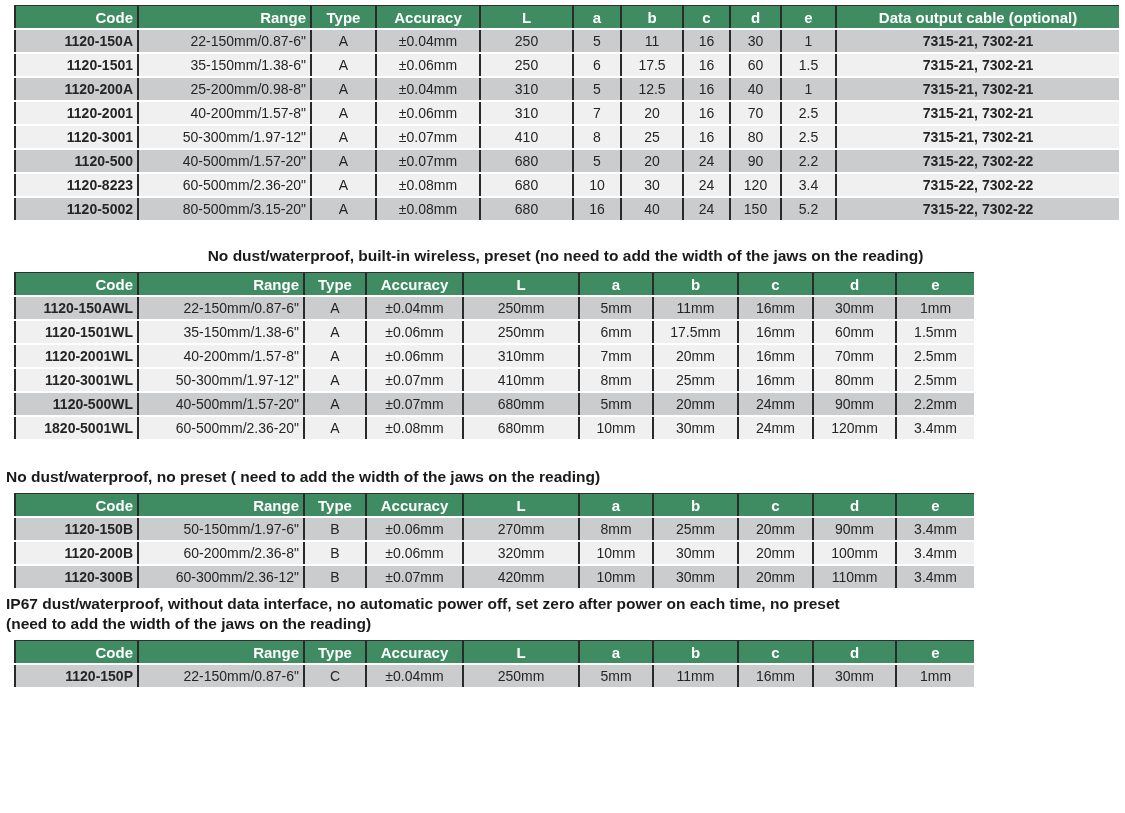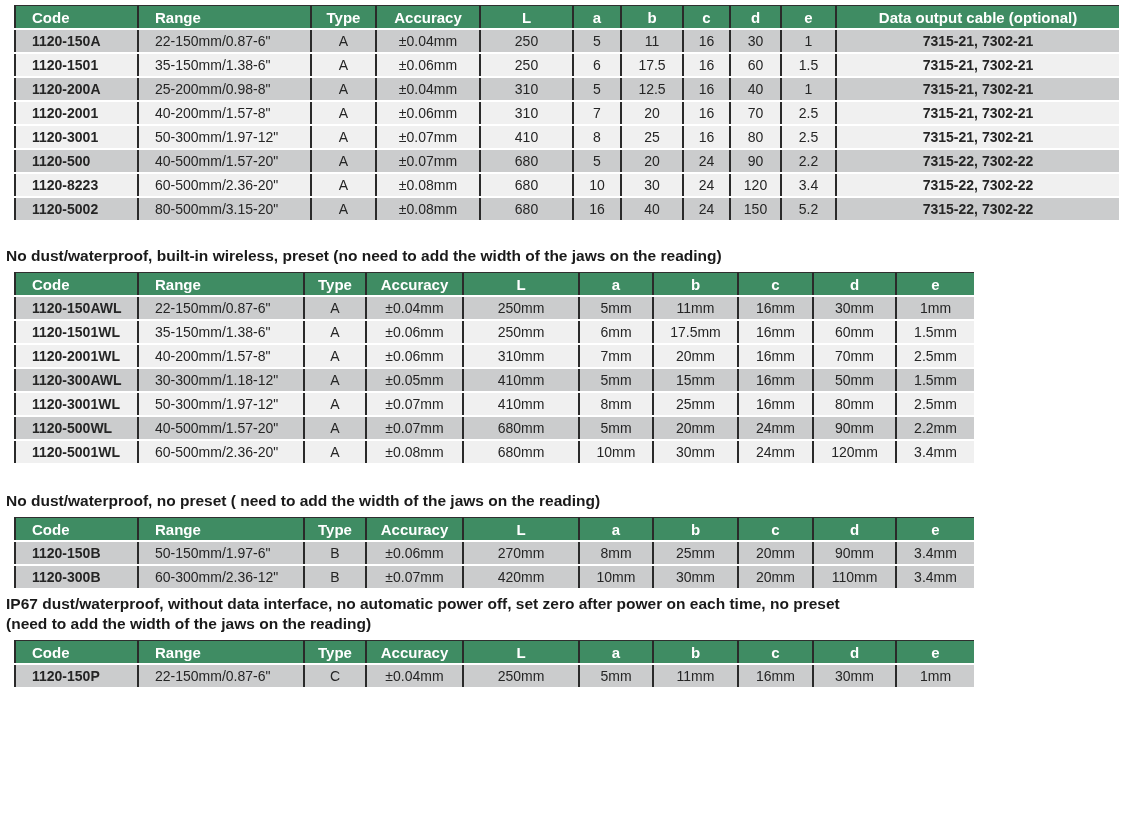--- a/index.html
+++ b/index.html
@@ -15,21 +15,21 @@
     padding: 5px 0 14px 14px;
     background: var(--page-bg, #fff);
   }
   .sec-title {
     font-size: 15.5px;
     font-weight: bold;
     color: var(--title-text, #1a1a1a);
     line-height: 20px;
     margin: 0 0 6px -8px;
   }
-  .mt-t2 { margin-top: 24px; }
+  .mt-t2 { margin-top: 24px; text-align: center; }
   .mt-t3 { margin-top: 26px; }
   .mt-t4 { margin-top: 4px; }
   table.spec {
     border-collapse: collapse;
     table-layout: fixed;
     border-left: 2px solid var(--grid-line, #2a2a2a);
   }
   table.spec th, table.spec td {
     height: 22px;
     padding: 0 4px;
@@ -45,21 +45,21 @@
   table.spec th:last-child, table.spec td:last-child { border-right: none; }
   table.spec th {
     background: var(--header-bg, #3f8c63);
     color: var(--header-text, #ffffff);
     font-weight: bold;
     font-size: 15px;
     border-top: 1px solid #2f2f2f;
   }
   table.spec tr.odd td  { background: var(--row-odd-bg, #cbcccd); }
   table.spec tr.even td { background: var(--row-even-bg, #f0f0f0); }
-  table.spec .al { text-align: left; padding-left: 16px; }
+  table.spec .al { text-align: right; padding-left: 16px; }
   table.spec .bold { font-weight: bold; }
 </style>
 </head>
 <body>
 
 <div class="page">
 
   <section>
     <table class="spec" style="width: 1104px;">
         <colgroup>
@@ -258,32 +258,20 @@
             <td class="al">40-200mm/1.57-8"</td>
             <td>A</td>
             <td>±0.06mm</td>
             <td>310mm</td>
             <td>7mm</td>
             <td>20mm</td>
             <td>16mm</td>
             <td>70mm</td>
             <td>2.5mm</td>
           </tr>
-          <tr class="odd">
-            <td class="al bold">1120-300AWL</td>
-            <td class="al">30-300mm/1.18-12"</td>
-            <td>A</td>
-            <td>±0.05mm</td>
-            <td>410mm</td>
-            <td>5mm</td>
-            <td>15mm</td>
-            <td>16mm</td>
-            <td>50mm</td>
-            <td>1.5mm</td>
-          </tr>
           <tr class="even">
             <td class="al bold">1120-3001WL</td>
             <td class="al">50-300mm/1.97-12"</td>
             <td>A</td>
             <td>±0.07mm</td>
             <td>410mm</td>
             <td>8mm</td>
             <td>25mm</td>
             <td>16mm</td>
             <td>80mm</td>
@@ -295,21 +283,21 @@
             <td>A</td>
             <td>±0.07mm</td>
             <td>680mm</td>
             <td>5mm</td>
             <td>20mm</td>
             <td>24mm</td>
             <td>90mm</td>
             <td>2.2mm</td>
           </tr>
           <tr class="even">
-            <td class="al bold">1120-5001WL</td>
+            <td class="al bold">1820-5001WL</td>
             <td class="al">60-500mm/2.36-20"</td>
             <td>A</td>
             <td>±0.08mm</td>
             <td>680mm</td>
             <td>10mm</td>
             <td>30mm</td>
             <td>24mm</td>
             <td>120mm</td>
             <td>3.4mm</td>
           </tr>
@@ -352,20 +340,32 @@
             <td class="al">50-150mm/1.97-6"</td>
             <td>B</td>
             <td>±0.06mm</td>
             <td>270mm</td>
             <td>8mm</td>
             <td>25mm</td>
             <td>20mm</td>
             <td>90mm</td>
             <td>3.4mm</td>
           </tr>
+          <tr class="even">
+            <td class="al bold">1120-200B</td>
+            <td class="al">60-200mm/2.36-8"</td>
+            <td>B</td>
+            <td>±0.06mm</td>
+            <td>320mm</td>
+            <td>10mm</td>
+            <td>30mm</td>
+            <td>20mm</td>
+            <td>100mm</td>
+            <td>3.4mm</td>
+          </tr>
           <tr class="odd">
             <td class="al bold">1120-300B</td>
             <td class="al">60-300mm/2.36-12"</td>
             <td>B</td>
             <td>±0.07mm</td>
             <td>420mm</td>
             <td>10mm</td>
             <td>30mm</td>
             <td>20mm</td>
             <td>110mm</td>

